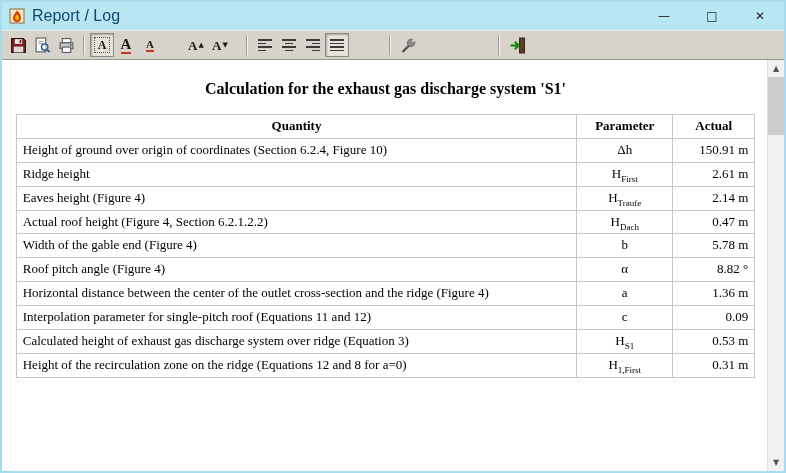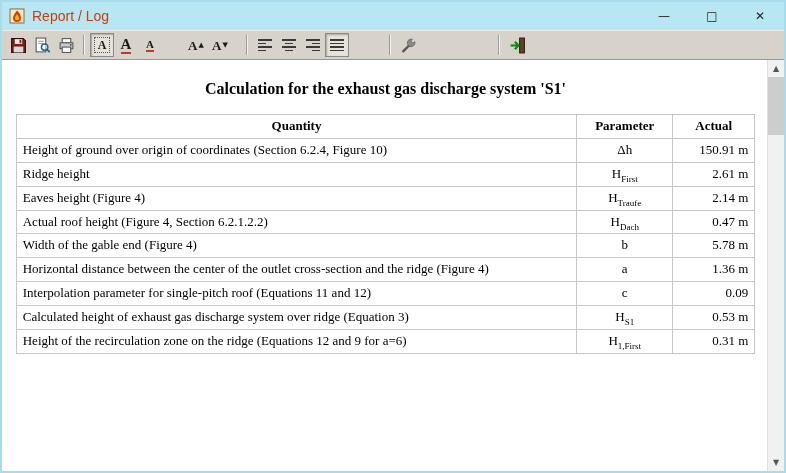--- a/index.html
+++ b/index.html
@@ -11,21 +11,21 @@
     display:flex; flex-direction:column;
   }
   
   .titlebar {
     flex:0 0 28px; height:28px;
     background:#b9e6f3;
     display:flex; align-items:center;
     padding-left:7px;
   }
   .app-icon { width:16px; height:16px; margin-right:7px; flex:0 0 auto; }
-  .win-title { font-size:14px; color:#c2410c; }
+  .win-title { font-size:16px; color:#0c4a6e; }
   .win-controls { margin-left:auto; display:flex; height:100%; }
   .win-btn {
     width:48px; height:100%;
     border:0; background:transparent;
     font-size:12px; color:#222;
     display:flex; align-items:center; justify-content:center;
     cursor:default; font-family:"DejaVu Sans",sans-serif;
   }
   
   .toolbar {
@@ -284,36 +284,41 @@
               <td class="col-q">Actual roof height (Figure 4, Section 6.2.1.2.2)</td>
               <td class="col-p">H<sub>Dach</sub></td>
               <td class="col-v">0.47 m</td>
             </tr>
             <tr>
               <td class="col-q">Width of the gable end (Figure 4)</td>
               <td class="col-p">b</td>
               <td class="col-v">5.78 m</td>
             </tr>
             <tr>
+              <td class="col-q">Roof pitch angle (Figure 4)</td>
+              <td class="col-p">α</td>
+              <td class="col-v">8.82 °</td>
+            </tr>
+            <tr>
               <td class="col-q">Horizontal distance between the center of the outlet cross-section and the ridge (Figure 4)</td>
               <td class="col-p">a</td>
               <td class="col-v">1.36 m</td>
             </tr>
             <tr>
               <td class="col-q">Interpolation parameter for single-pitch roof (Equations 11 and 12)</td>
               <td class="col-p">c</td>
               <td class="col-v">0.09</td>
             </tr>
             <tr>
               <td class="col-q">Calculated height of exhaust gas discharge system over ridge (Equation 3)</td>
               <td class="col-p">H<sub>S1</sub></td>
               <td class="col-v">0.53 m</td>
             </tr>
             <tr>
-              <td class="col-q">Height of the recirculation zone on the ridge (Equations 12 and 9 for a=6)</td>
+              <td class="col-q">Height of the recirculation zone on the ridge (Equations 12 and 8 for a=0)</td>
               <td class="col-p">H<sub>1,First</sub></td>
               <td class="col-v">0.31 m</td>
             </tr>
           </tbody>
       </table>
     </div>
 
     <div class="scrollbar">
       <div class="sb-arrow">▲</div>
       <div class="sb-thumb"></div>

